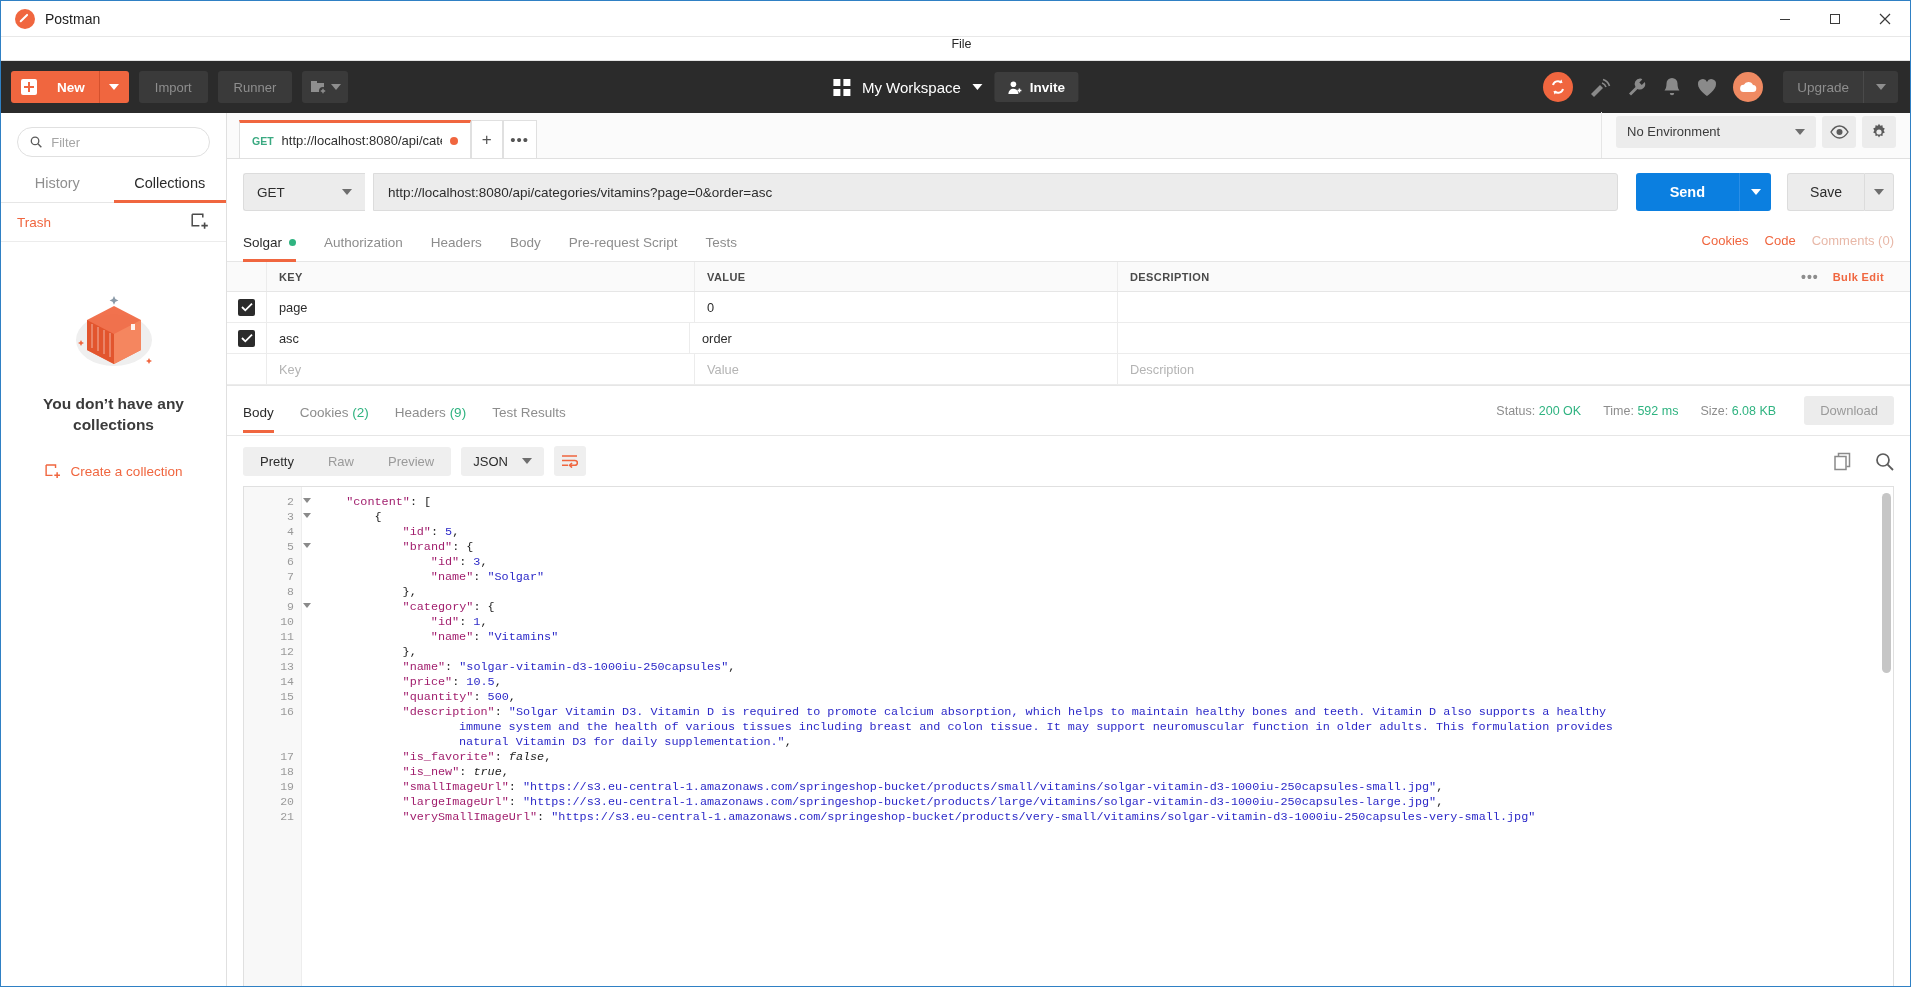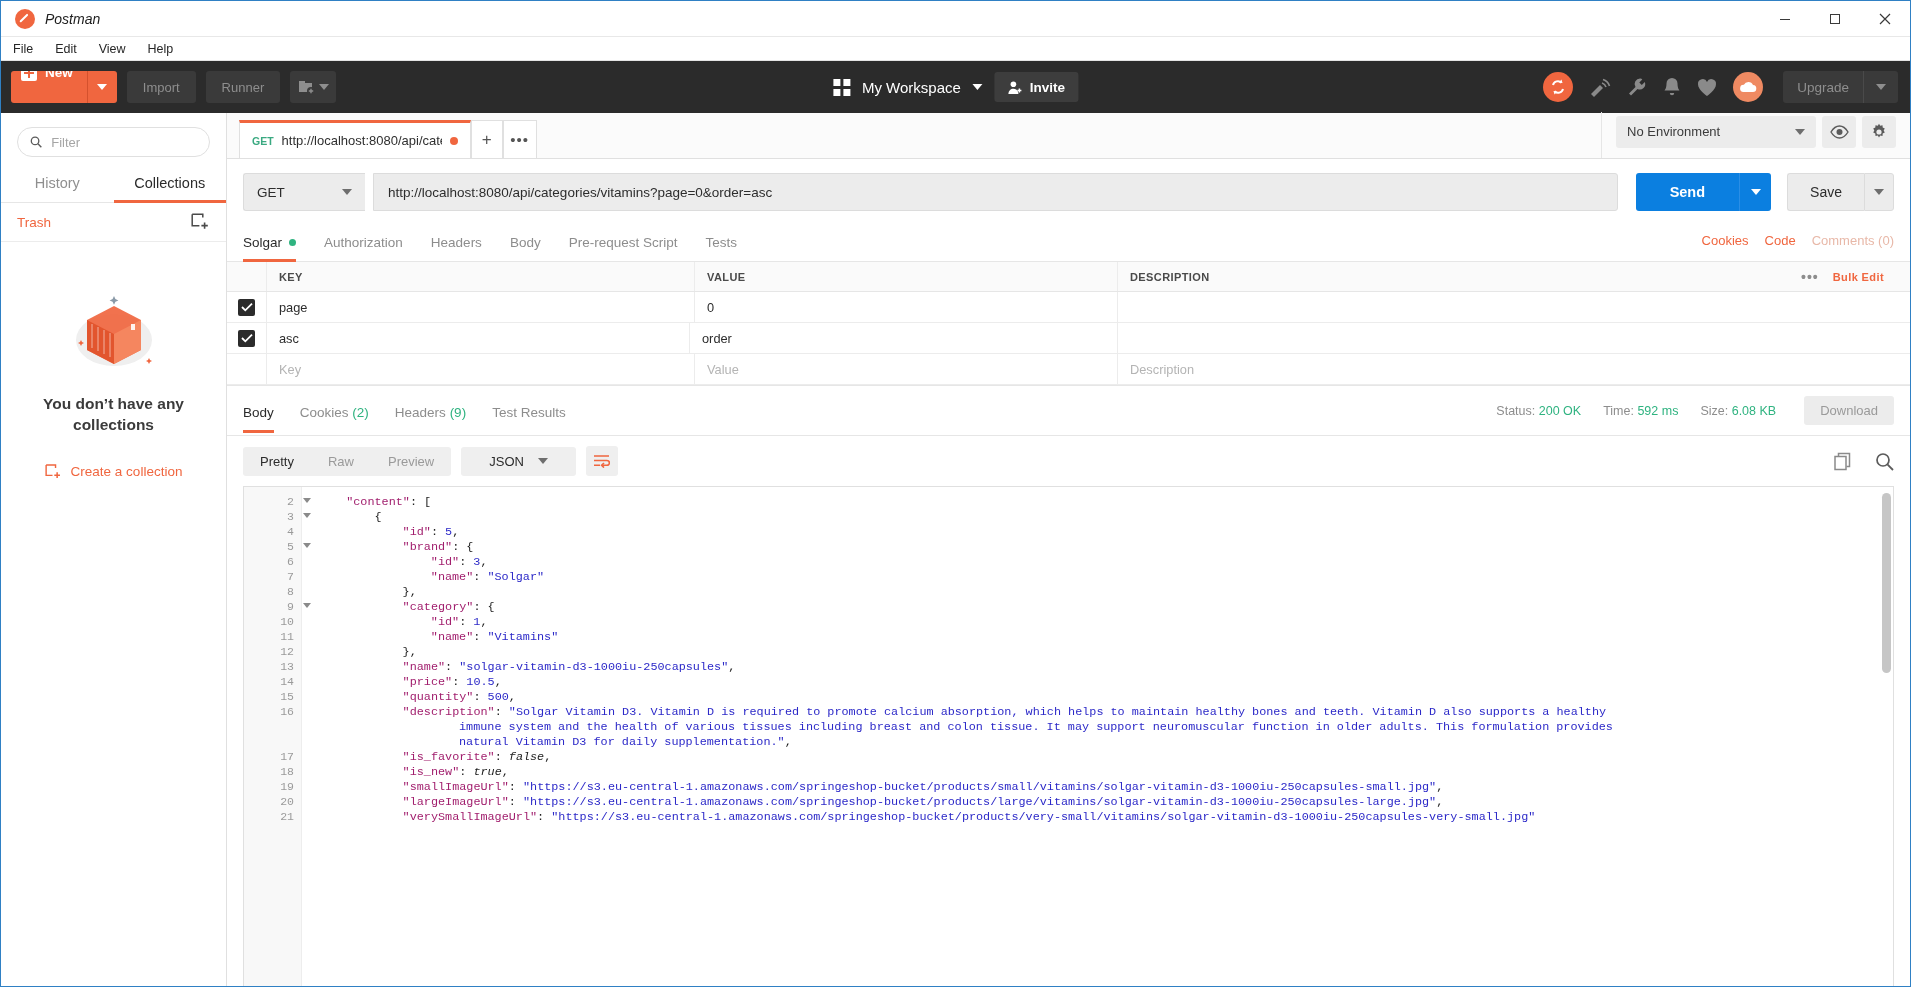--- a/index.html
+++ b/index.html
@@ -9,21 +9,20 @@
     background: #ffffff;
     overflow: hidden;
   }
   body { border: 1px solid #2f80c4; }
 
   
   .titlebar {
     height: 36px; display: flex; align-items: center;
     background: #ffffff; border-bottom: 1px solid #e8e8e8;
     position: relative;
-    font-style: italic;
   }
   .app-logo {
     width: 20px; height: 20px; border-radius: 50%;
     background: #f0663f; margin-left: 14px; position: relative;
   }
   .app-logo::after {
     content: ""; position: absolute; left: 5px; top: 12px;
     width: 11px; height: 2px; background: #fff;
     transform: rotate(-45deg); transform-origin: left center;
     border-radius: 1px;
@@ -32,34 +31,34 @@
   .win-controls { position: absolute; right: 0; top: 0; display: flex; height: 36px; }
   .win-btn {
     width: 50px; height: 36px; display: flex; align-items: center; justify-content: center;
     color: #3a3a3a; font-size: 15px;
   }
 
   
   .menubar {
     height: 24px; display: flex; align-items: center;
     background: #ffffff; border-bottom: 1px solid #e3e3e3;
-    padding-left: 12px; gap: 22px;
+    padding-left: 12px; gap: 22px; flex-direction: column;
   }
   .menubar span { font-size: 12.5px; color: #262626; }
 
   
   .toolbar {
     height: 52px; background: #2b2b2b; display: flex; align-items: center;
     position: relative; padding: 0 10px;
   }
   .btn-new {
     display: flex; align-items: center; height: 32px;
     background: #f0663f; border-radius: 3px; overflow: hidden; cursor: pointer;
   }
-  .btn-new .main { display: flex; align-items: flex-start; padding: 0 14px 0 10px; height: 45px; }
+  .btn-new .main { display: flex; align-items: center; padding: 0 14px 0 10px; height: 45px; gap: 12px; }
   .plus-box {
     width: 16px; height: 16px; background: #fff; border-radius: 2px;
     position: relative; margin-right: 8px;
   }
   .plus-box::before, .plus-box::after {
     content: ""; position: absolute; background: #f0663f;
   }
   .plus-box::before { left: 7px; top: 3px; width: 2px; height: 10px; }
   .plus-box::after { left: 3px; top: 7px; width: 10px; height: 2px; }
   .btn-new .label { color: #fff; font-size: 13.5px; font-weight: bold; }
@@ -306,21 +305,21 @@
     color: #9a9a9a; font-size: 13px; margin-left: 6px; cursor: pointer;
   }
 
   
   .viewbar { display: flex; align-items: center; padding: 10px 16px; gap: 10px; }
   .seg { display: flex; background: #efefef; border-radius: 3px; overflow: hidden; }
   .seg div { padding: 7px 17px; font-size: 13px; color: #9a9a9a; cursor: pointer; }
   .seg div.active { color: #2b2b2b; }
   .json-sel {
     display: flex; align-items: center; gap: 14px; background: #efefef;
-    border-radius: 3px; padding: 7px 28px; font-size: 13px; color: #2b2b2b; cursor: pointer;
+    border-radius: 3px; padding: 7px 12px; font-size: 13px; color: #2b2b2b; cursor: pointer;
   }
   .wrap-btn {
     width: 32px; height: 30px; background: #efefef; border-radius: 3px;
     display: flex; align-items: center; justify-content: center; cursor: pointer;
   }
   .viewbar-right { margin-left: auto; display: flex; align-items: center; gap: 22px; }
 
   
   .codewrap {
     flex: 1; margin: 0 16px 0 16px; border: 1px solid #e0e0e0; border-bottom: none;

